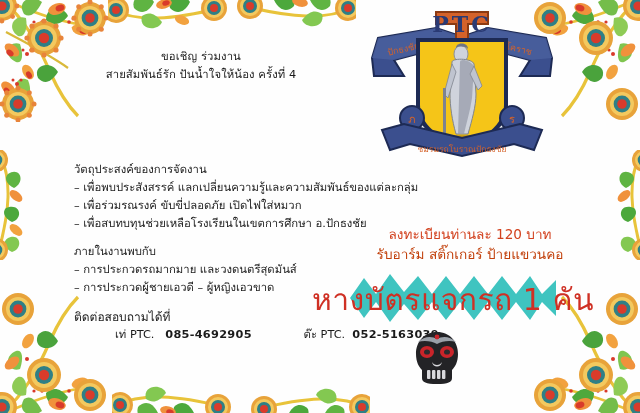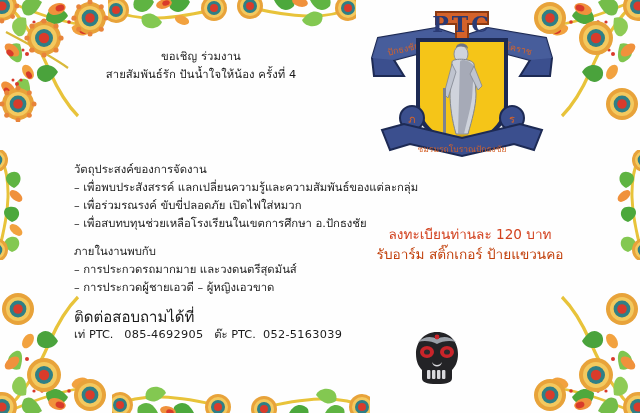--- a/index.html
+++ b/index.html
@@ -43,24 +43,24 @@
 
   #objBlock { position:absolute; left:74px; top:161px; width:300px; color:#1a1a1a; }
   #objBlock .hd { font-size:11.3px; line-height:18px; white-space:nowrap; }
   #objBlock .bl { font-size:11.3px; line-height:18px; white-space:nowrap; }
 
   #insideBlock { position:absolute; left:74px; top:243px; width:300px; color:#1a1a1a; }
   #insideBlock .hd { font-size:11.3px; line-height:18px; white-space:nowrap; }
   #insideBlock .bl { font-size:11.3px; line-height:18px; white-space:nowrap; }
 
   #contactBlock { position:absolute; left:74px; top:308px; width:360px; color:#1a1a1a; }
-  #contactBlock .hd { font-size:15px; line-height:18px; white-space:nowrap;font-family:Liberation Serif, serif; }
+  #contactBlock .hd { font-size:12px; line-height:18px; white-space:nowrap;font-family:Liberation Serif, serif; }
   #contactBlock .row { font-size:11.3px; line-height:17.5px; white-space:nowrap; }
-  #contactBlock .row .lbl { display:inline-block; }
-  #contactBlock .row .num { font-family:"DejaVu Sans","Liberation Sans",sans-serif; letter-spacing:0.3px;}
+  #contactBlock .row .lbl { display:inline-block;margin-left:41px; }
+  #contactBlock .row .num { font-family:"DejaVu Sans","Liberation Sans",sans-serif; letter-spacing:0.3px;font-weight:bold;}
   #contactBlock .small { font-size:9.4px; }
 
   
   #promo { position:absolute; left:330px; top:224px; width:280px; text-align:center; }
   #promo .p1 { font-size:13.6px; color:#d2421f; line-height:20px; white-space:nowrap; }
   #promo .p2 { font-size:13.6px; color:#c2410c; line-height:20px; white-space:nowrap; }
 
   
   #bigLineWrap { position:absolute; left:292px; top:276px; width:322px; height:48px; }
   #burst { position:absolute; left:58px; top:-4px; width:206px; height:52px; }
@@ -529,20 +529,27 @@
       &nbsp;&nbsp;<span class="lbl">ต๊ะ PTC.</span>
       &nbsp;<span class="num">052-5163039</span>
     </div>
   </div>
 
   <div id="promo" class="thai">
     <div class="p1">ลงทะเบียนท่านละ 120 บาท</div>
     <div class="p2">รับอาร์ม สติ๊กเกอร์ ป้ายแขวนคอ</div>
   </div>
 
+  <div id="bigLineWrap">
+    <svg id="burst" viewBox="0 0 206 52" preserveAspectRatio="none">
+      <path d="M0 26 L14 6 L26 22 L40 2 L54 20 L68 4 L82 22 L96 4 L110 22 L124 4 L138 22 L152 4 L166 22 L180 4 L192 22 L206 8
+               L206 44 L192 30 L180 48 L166 30 L152 48 L138 30 L124 48 L110 30 L96 48 L82 30 L68 48 L54 32 L40 50 L26 30 L14 46 Z" fill="#3fc4c0"></path>
+    </svg>
+    <div id="bigLine" class="thai">หางบัตรแจกรถ 1 คัน</div>
+  </div>
 
   <svg id="skull" viewBox="0 0 50 56">
     <path d="M25 2 C38 2 46 12 46 24 C46 32 43 37 40 40 L40 48 C40 52 36 54 25 54 C14 54 10 52 10 48 L10 40 C7 37 4 32 4 24 C4 12 12 2 25 2Z" fill="#232326"></path>
     <ellipse cx="15" cy="22" rx="7" ry="6" fill="#c9242a"></ellipse>
     <ellipse cx="35" cy="22" rx="7" ry="6" fill="#c9242a"></ellipse>
     <ellipse cx="15" cy="22" rx="3" ry="2.6" fill="#2b2b2e"></ellipse>
     <ellipse cx="35" cy="22" rx="3" ry="2.6" fill="#2b2b2e"></ellipse>
     <path d="M20 32 C22 36 28 36 30 32 C29 38 21 38 20 32Z" fill="#d9d9dd"></path>
     <g fill="#d9d9dd">
       <rect x="15" y="40" width="3.4" height="9" rx="1"></rect>

